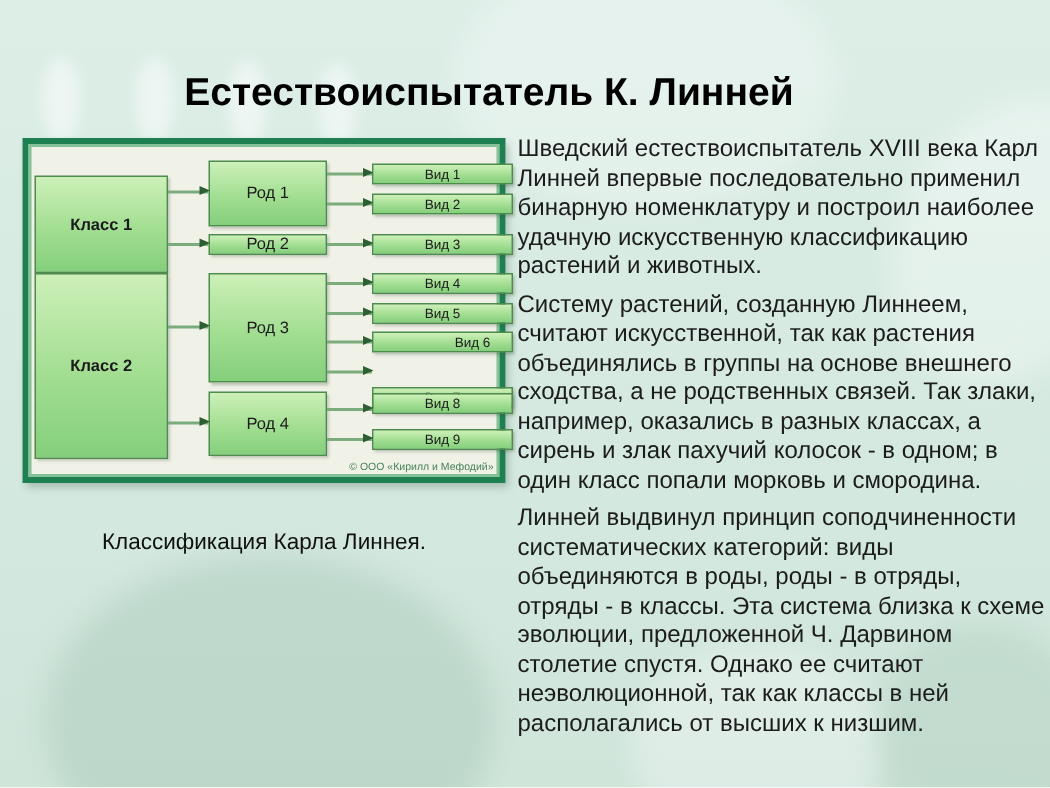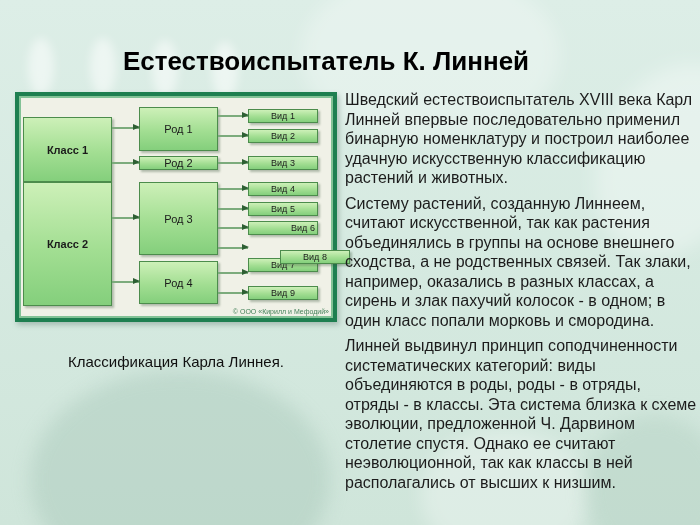--- a/index.html
+++ b/index.html
@@ -34,24 +34,24 @@
     background:linear-gradient(180deg,#cdf0b8 0%,#a2de92 55%,#84cf7c 100%);
     border:1px solid #4c8c4c;box-shadow:1.5px 1.5px 2px rgba(60,85,60,.35);
     display:flex;align-items:center;justify-content:center;
     color:#1b1b1b;
   }
   .lvl-class{left:4px;width:89px;font-size:11px;font-weight:bold;}
   .n-c1{top:10px;height:65px;margin-top:11px;} .n-c2{top:86px;height:124px;}
   .lvl-genus{left:120px;width:79px;font-size:11px;}
   .n-g1{top:11px;height:44px;} .n-g2{top:60px;height:14px;}
   .n-g3{top:86px;height:73px;} .n-g4{top:165px;height:43px;}
-  .lvl-species{left:229px;width:70px;height:14px;font-size:9px;}
+  .lvl-species{left:229px;width:94px;height:14px;font-size:9px;}
   .n-s1{top:13px;} .n-s2{top:33px;} .n-s3{top:60px;}
   .n-s4{top:86px;align-items:center;} .n-s5{top:106px;} .n-s6{top:125px;padding-left:40px;} .n-s7{top:162px;}
-  .n-s8{top:154px;margin-left:32px;} .n-s9{top:190px;}
+  .n-s8{top:166px;} .n-s9{top:190px;}
 
   .arrow{position:absolute;height:1.5px;background:#7cab7c;}
   .arrow::after{
     content:"";position:absolute;right:-1px;top:-3px;
     border-left:7px solid #2d5f33;border-top:3.5px solid transparent;border-bottom:3.5px solid transparent;
   }
   .a-t1{left:93px;width:27px;}
   .a1{top:31px;} .a2{top:66px;} .a3{top:121px;} .a4{top:185px;}
   .a-t2{left:199px;width:30px;}
   .a5{top:19px;} .a6{top:39px;} .a7{top:66px;} .a8{top:92px;} .a9{top:112px;}

